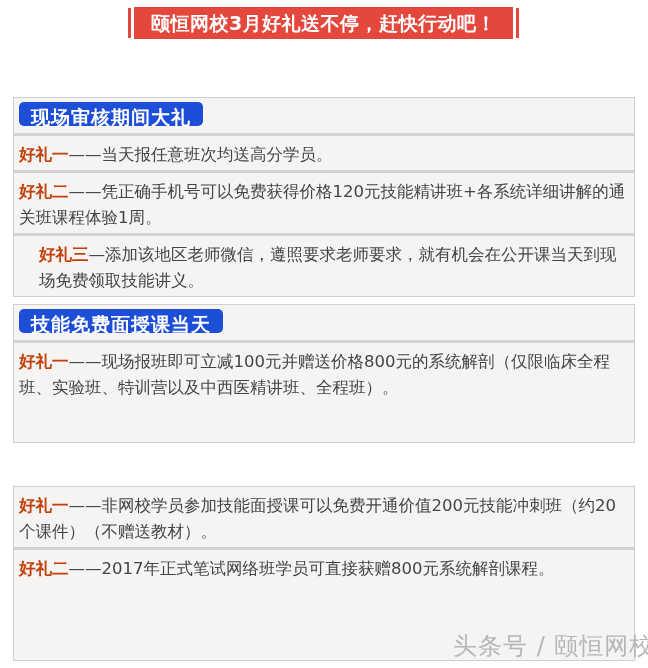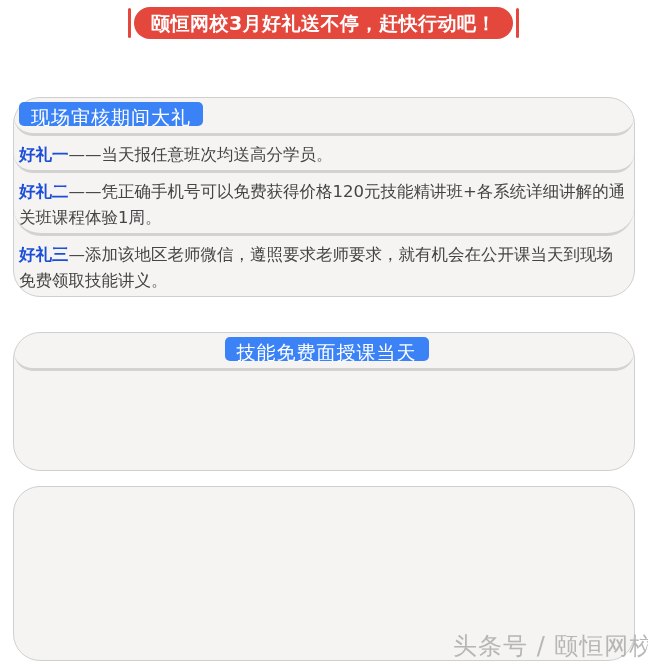--- a/index.html
+++ b/index.html
@@ -1,15 +1,15 @@
 <!DOCTYPE html>
 <html><head>
   <meta charset="utf-8">
   <style>
-    * { box-sizing: border-box; margin: 0; padding: 0; border-radius: 27px; }
+    * { box-sizing: border-box; margin: 0; padding: 0; }
     html, body {
       width: 648px; height: 668px; background: #ffffff; overflow: hidden;
       font-family: "DejaVu Sans", "Liberation Sans", sans-serif;
     }
     .page { position: relative; width: 648px; height: 668px; }
 
     
     .banner { position: absolute; top: 7px; left: 128px; width: 391px; height: 32px; }
     .banner .side-bar {
       position: absolute; top: 1px; width: 3px; height: 30px; background: #e4473c;
@@ -26,40 +26,40 @@
     
     .section {
       position: absolute; left: 13px; width: 622px;
       background: #f5f4f2; border: 1px solid #cfcfcf;
     }
     .section .header {
       height: 38px; padding: 4px 0 0 5px;
       border-bottom: 3px solid #d2d2d2;
     }
     .section .tag {
-      display: inline-block; background: #3b82f6; color: #ffffff;
+      display: inline-block; background: #1d4ed8; color: #ffffff;
       font-family: "DejaVu Serif", "Liberation Serif", serif;
-      font-weight: normal; font-size: 19px; line-height: 30px; height: 24px;
+      font-weight: bold; font-size: 19px; line-height: 30px; height: 24px;
       padding: 0 12px; border-radius: 5px; letter-spacing: 1px;
     }
     .row {
       padding: 6px 5px 0 5px;
       font-size: 16.5px; line-height: 26px; color: #444444;
       border-bottom: 3px solid #d2d2d2;
       overflow: hidden;
     }
     .row:last-child { border-bottom: none; }
-    .row .label { color: #1d4ed8; font-weight: bold; }
+    .row .label { color: #c2410c; font-weight: bold; }
     .row .dash { color: #444444; }
     .row.one-line { height: 37px; }
     .row.two-line { height: 63px; }
-    .row.last.two-line { height: 62px; }
+    .row.last.two-line { height: 62px; margin-left: 20px; }
 
     #sec1 { top: 97px; height: 200px; }
-    #sec2 { top: 332px; height: 139px; text-align: center; }
+    #sec2 { top: 304px; height: 139px; }
     #sec3 { top: 486px; height: 175px; }
 
     .watermark {
       position: absolute; left: 453px; top: 628px;
       font-size: 24px; line-height: 36px; color: rgba(170,170,170,0.85);
       white-space: nowrap; letter-spacing: 1px;
     }
   </style>
 </head>
 <body>
@@ -84,19 +84,28 @@
     </div>
     <div class="row two-line last">
       <span class="label">好礼三</span><span class="dash">—</span><span>添加该地区老师微信，遵照要求老师要求，就有机会在公开课当天到现场免费领取技能讲义。</span>
     </div>
   </div>
 
   <div class="section" id="sec2">
     <div class="header">
       <span class="tag">技能免费面授课当天</span>
     </div>
+    <div class="row two-line">
+      <span class="label">好礼一</span><span class="dash">——</span><span>现场报班即可立减100元并赠送价格800元的系统解剖（仅限临床全程班、实验班、特训营以及中西医精讲班、全程班）。</span>
+    </div>
   </div>
 
   <div class="section" id="sec3">
+    <div class="row two-line">
+      <span class="label">好礼一</span><span class="dash">——</span><span>非网校学员参加技能面授课可以免费开通价值200元技能冲刺班（约20个课件）（不赠送教材）。</span>
+    </div>
+    <div class="row one-line">
+      <span class="label">好礼二</span><span class="dash">——</span><span>2017年正式笔试网络班学员可直接获赠800元系统解剖课程。</span>
+    </div>
   </div>
 
   <div class="watermark">头条号 / 颐恒网校</div>
 </div>
 
 </body></html>

